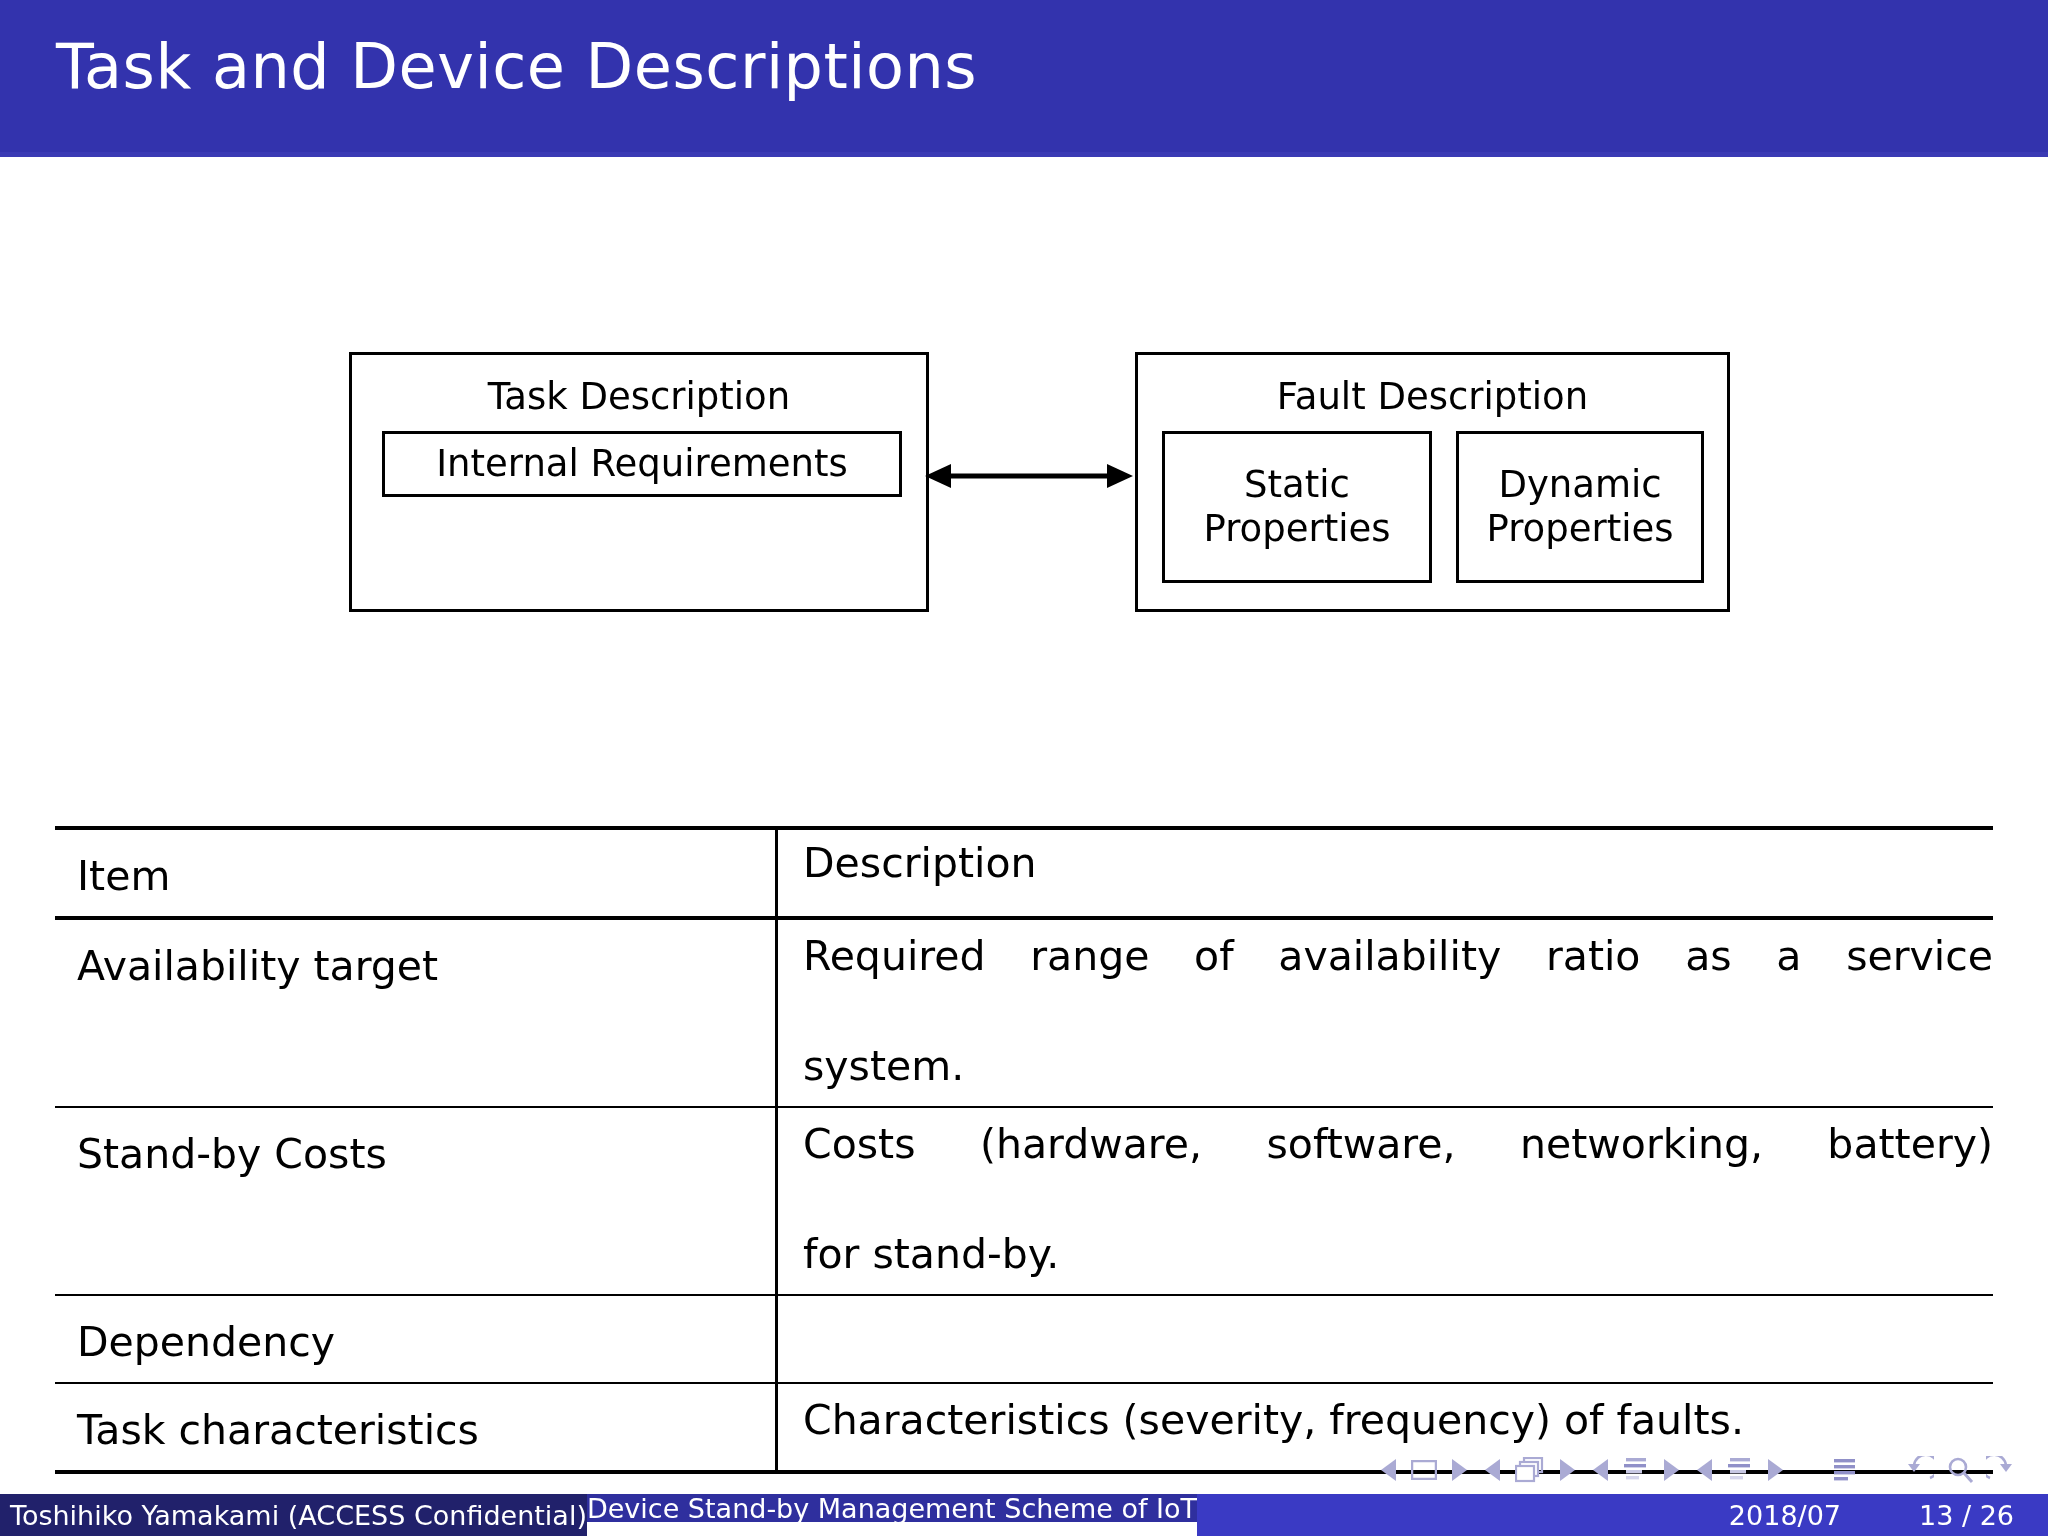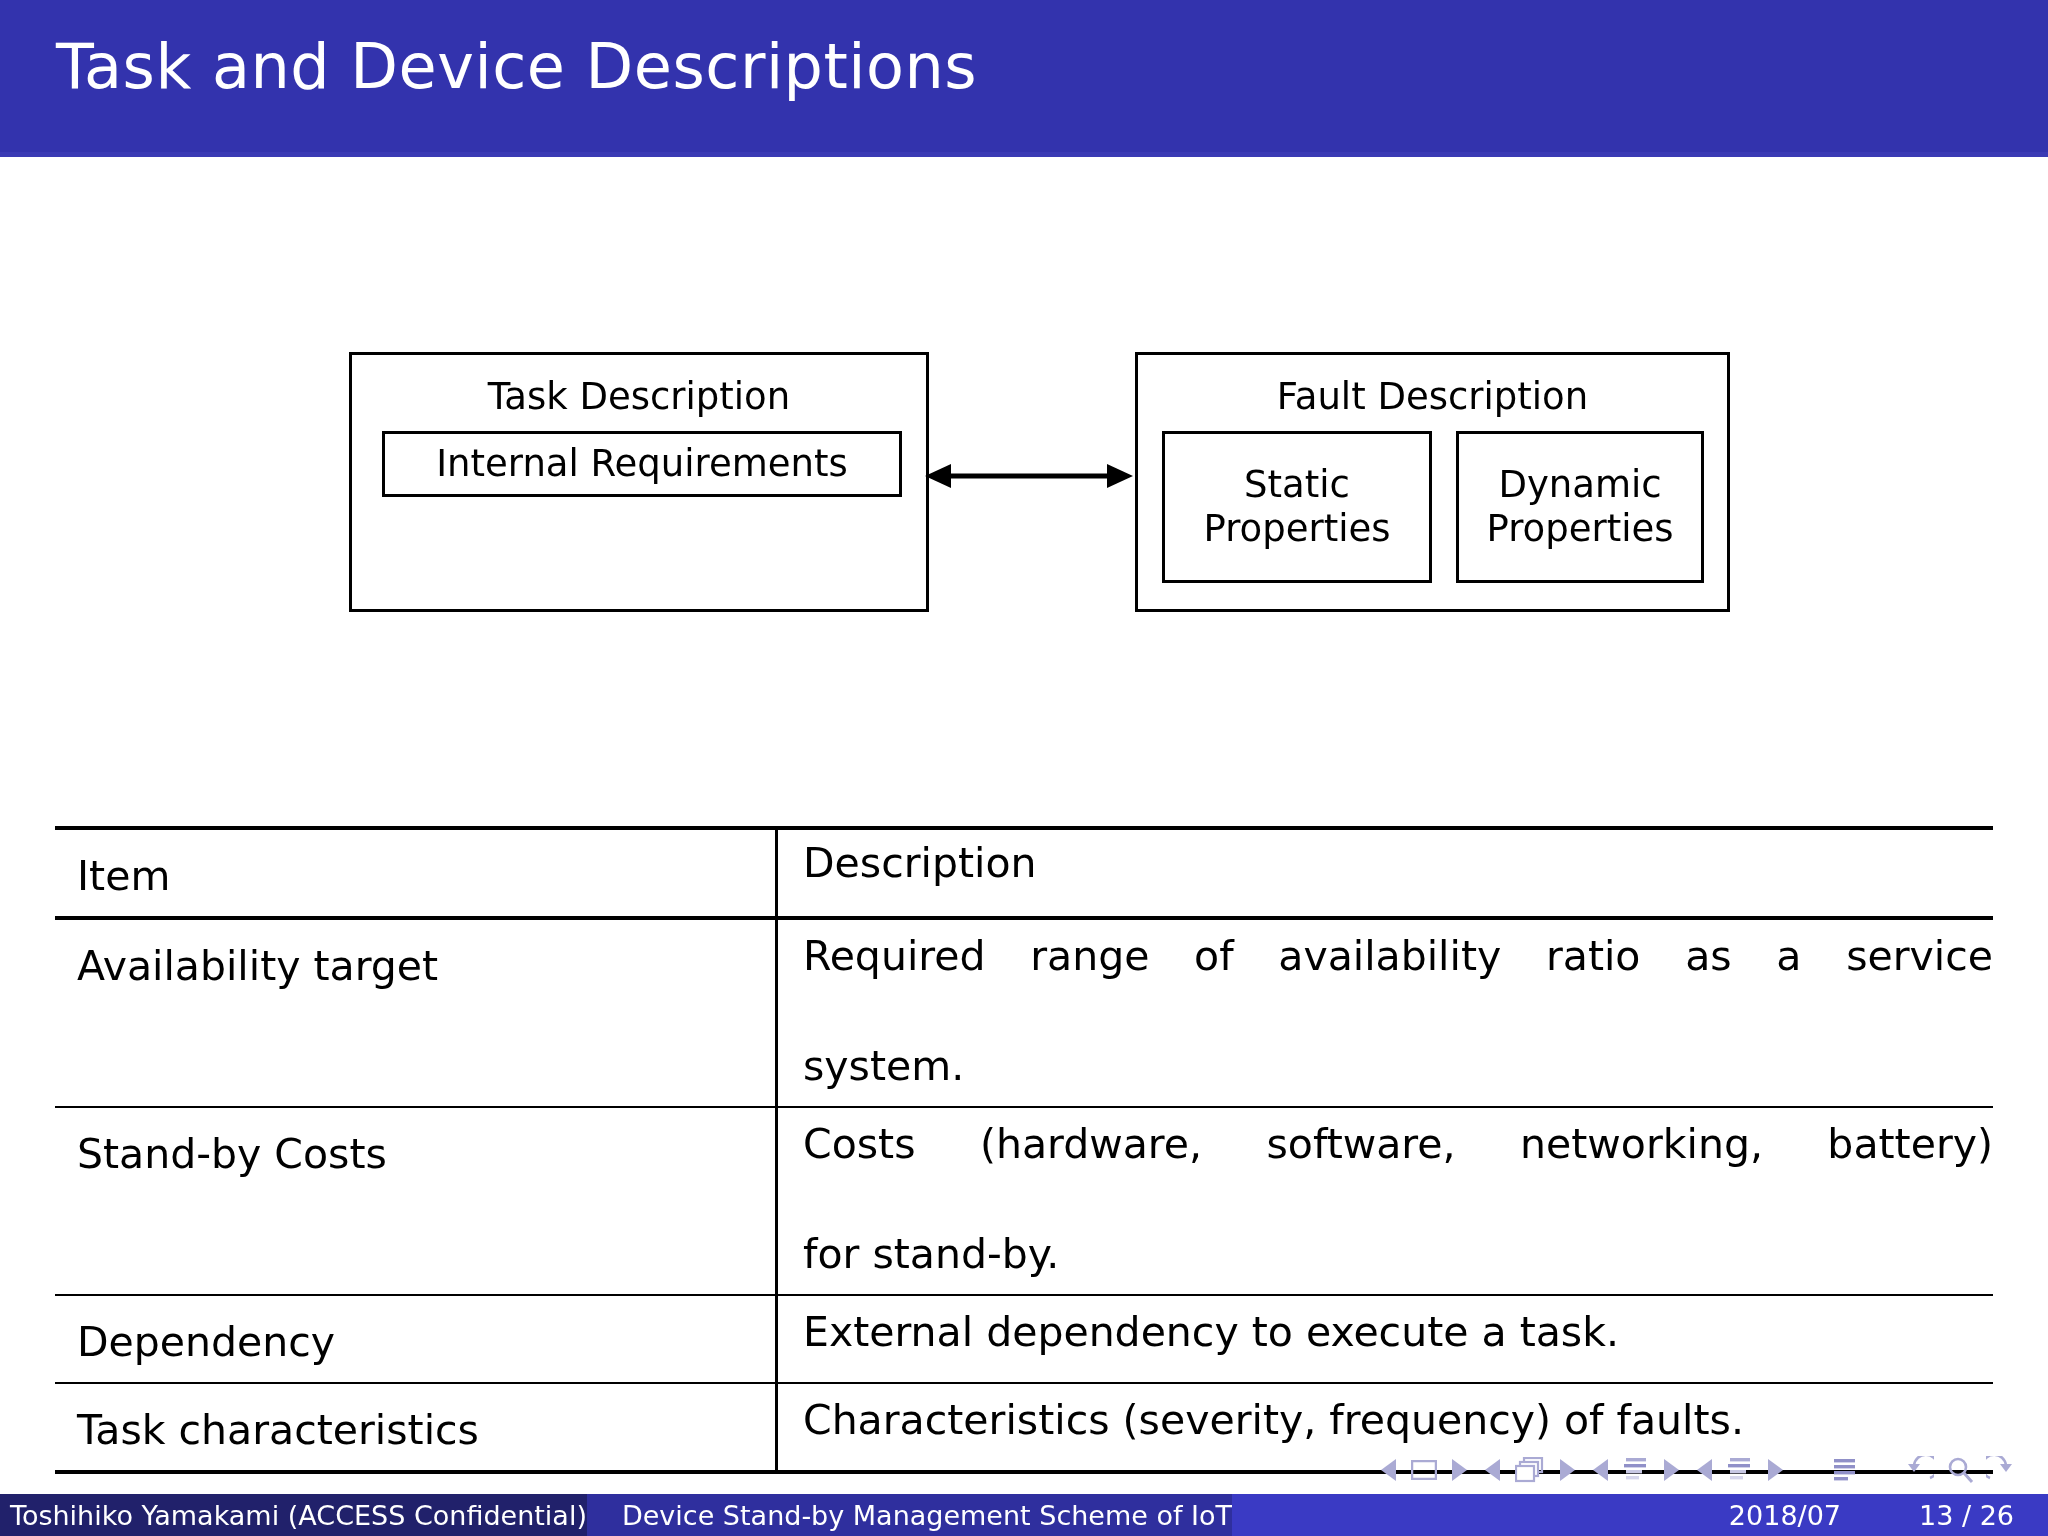--- a/index.html
+++ b/index.html
@@ -159,26 +159,25 @@
     background: #21216b;
     height: 42px;
     display: flex;
     align-items: center;
     padding: 0 0 0 10px;
     white-space: nowrap;
     box-sizing: border-box;
   }
   .foot-title {
     background: #2f2f9e;
-    height: 42px;
-    display: flex;
-    align-items: center;
-    white-space: nowrap;
-    box-sizing: border-box;
-    padding-left: 35px;
+    height: 28px;
+    display: flex;
+    align-items: center;
+    white-space: nowrap;
+    box-sizing: border-box;
   }
   .foot-meta {
     background: #3a3ac4;
     height: 42px;
     flex: 1 1 auto;
     display: flex;
     align-items: center;
     justify-content: flex-end;
     padding-right: 34px;
     white-space: nowrap;
@@ -250,23 +249,20 @@
       <p class="justify-2">Costs (hardware, software, networking, battery)</p>
       <p>for stand-by.</p>
     </div>
   </div>
 
   <div class="rule-thin"></div>
 
   <div class="trow">
     <div class="vrule"></div>
     <div class="tcol-item">Dependency</div>
-    <div class="tcol-desc">
-      <p>External dependency to execute a task.</p>
-    </div>
   </div>
 
   <div class="rule-thin"></div>
 
   <div class="trow">
     <div class="vrule"></div>
     <div class="tcol-item">Task characteristics</div>
     <div class="tcol-desc">
       <p>Characteristics (severity, frequency) of faults.</p>
     </div>

